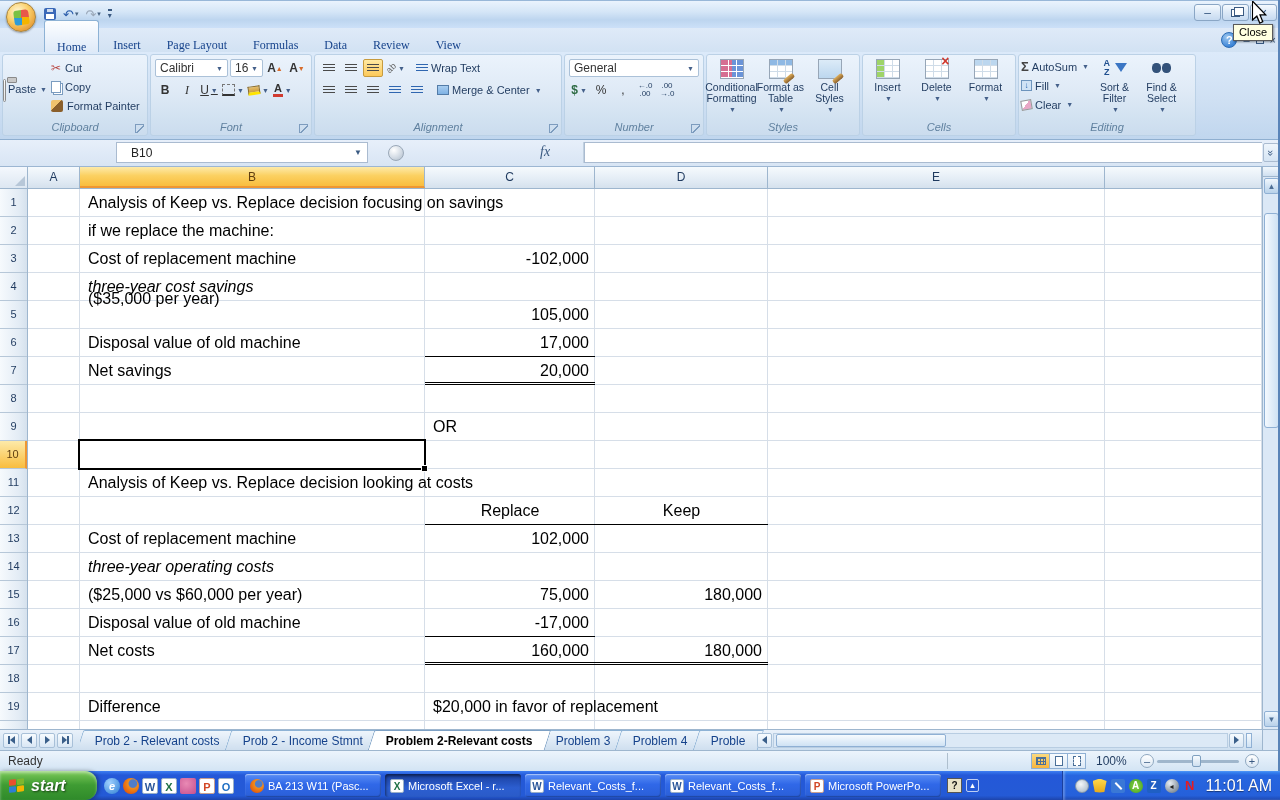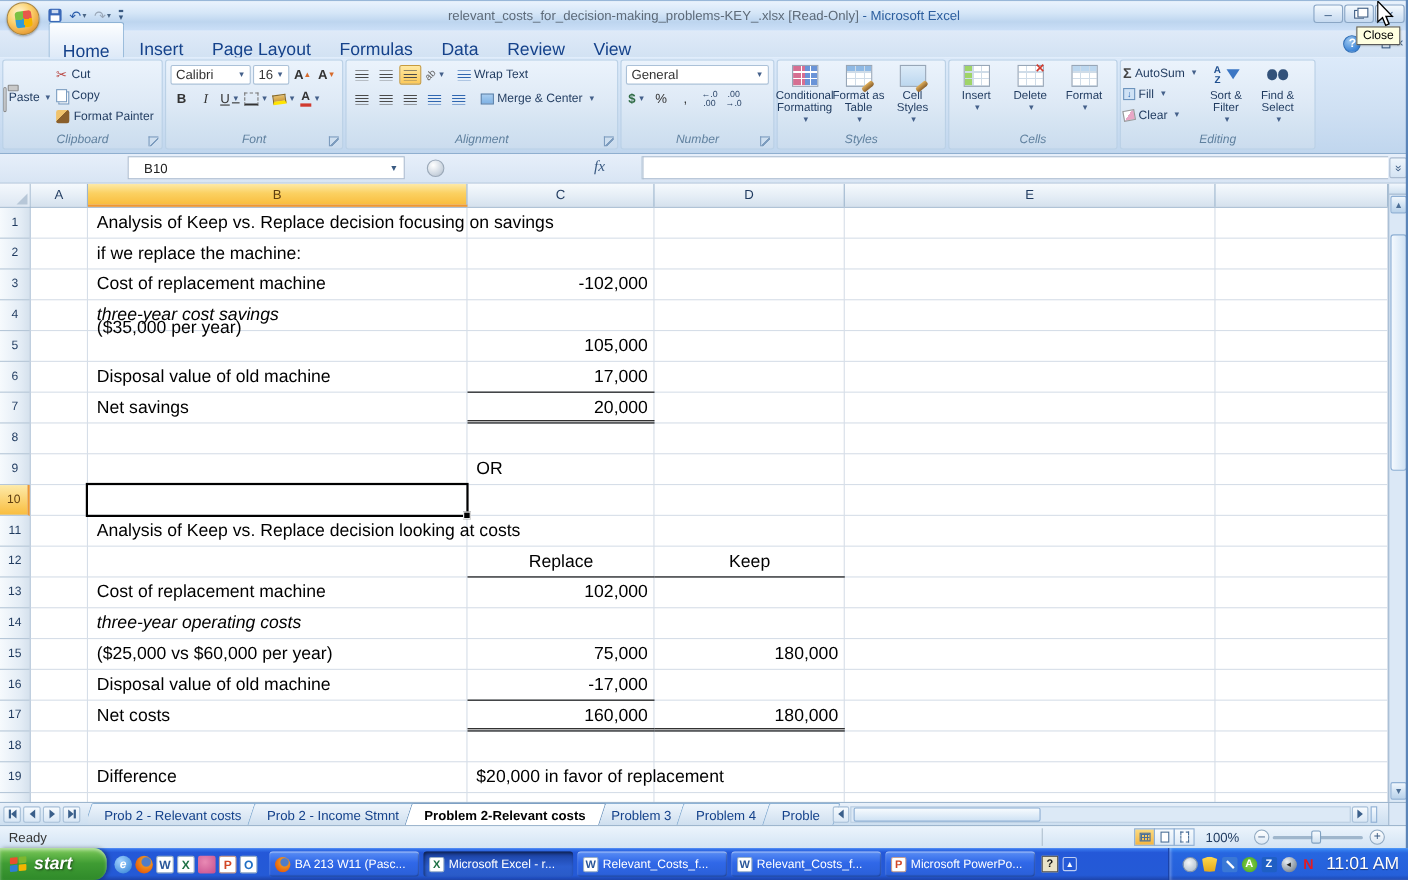--- a/index.html
+++ b/index.html
@@ -30,22 +30,22 @@
   .wbtn { width:27px; height:17px; margin-left:1px; border:1px solid #8aa6c5; border-radius:3px;
     background:linear-gradient(#f5fafe,#dcE9f7 50%,#c6daf0); font-size:12px; color:#3a5a82;
     display:flex; align-items:center; justify-content:center; line-height:1; }
   .rest-ic { width:9px; height:8px; border:1px solid #3a5a82; background:#fff; position:relative; }
   .rest-ic:before { content:""; position:absolute; left:2px; top:-3px; width:8px; height:7px; border:1px solid #3a5a82; background:#fff; }
 
   
   #tabrow { position:absolute; top:28px; left:0; width:1280px; height:24px;
     background:linear-gradient(#dfeaf8,#d2e2f3); display:flex; align-items:flex-end; }
   #ribbon-tabs { display:flex; margin-left:44px; }
-  .rtab { height:21px; line-height:21px; padding:16px 12px; font-size:16px; color:#15428b;
-    border-radius:3px 3px 0 0; margin-right:2px; }
+  .rtab { height:21px; line-height:21px; padding:16px 12px; font-size:12px; color:#15428b;
+    border-radius:3px 3px 0 0; margin-right:2px;font-family:Liberation Serif, serif; }
   .rtab.active { background:linear-gradient(#fdfeff,#e9f1fb 60%,#dde9f7);
     border:1px solid #8db2d5; border-bottom:none; position:relative; top:1px; }
   .tabrow-right { position:absolute; right:4px; top:4px; display:flex; align-items:center; gap:6px; }
   .helpbtn { width:16px; height:16px; border-radius:50%; background:radial-gradient(circle at 35% 30%,#9cc7ef,#3e86d8 70%);
     color:#fff; font-size:11px; font-weight:bold; display:flex; align-items:center; justify-content:center;
     border:1px solid #2c6cb4; }
   .wb-mini { font-size:11px; color:#3a5a82; }
   .wb-rest { width:8px; height:7px; border:1px solid #3a5a82; background:transparent; }
 
   
@@ -316,25 +316,20 @@
     <div class="qat">
       <span class="qbtn">
           <span class="floppy"></span>
         </span>
       <span class="qbtn">↶<span class="mini-arrow">▾</span></span>
       <span class="qbtn disabled">↷<span class="mini-arrow">▾</span></span>
       <span class="qbtn">
           <span class="qat-custom">▾</span>
         </span>
     </div>
-    <div class="title-text">
-      <span>relevant_costs_for_decision-making_problems-KEY_.xlsx</span>
-      <span>[Read-Only]</span>
-      <span class="app">- Microsoft Excel</span>
-    </div>
     <div class="winbtns">
       <span class="wbtn">–</span>
       <span class="wbtn">
           <span class="rest-ic"></span>
         </span>
       <span class="wbtn">×</span>
     </div>
   </div>
 
   <div id="tabrow">

